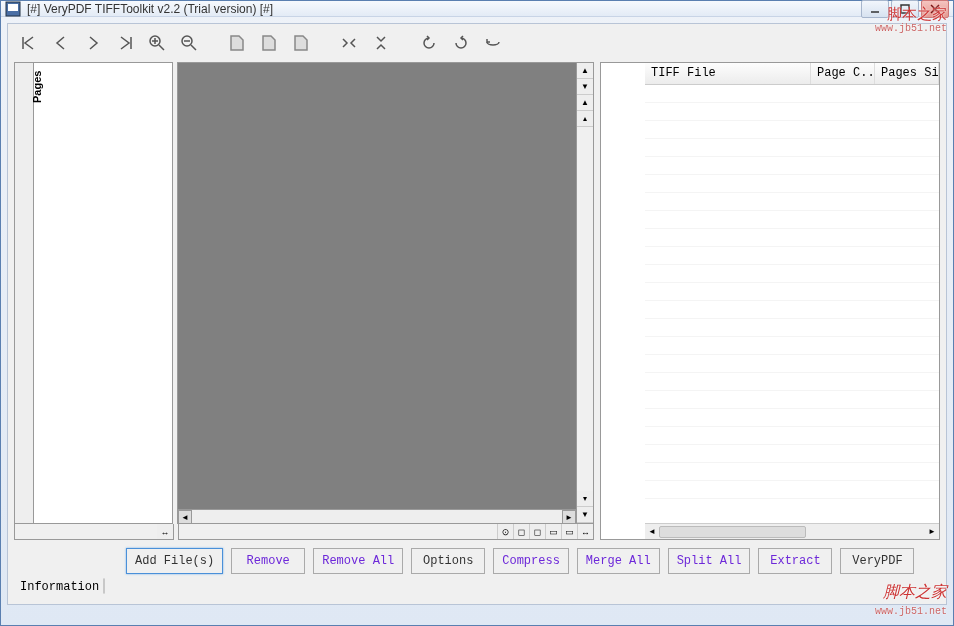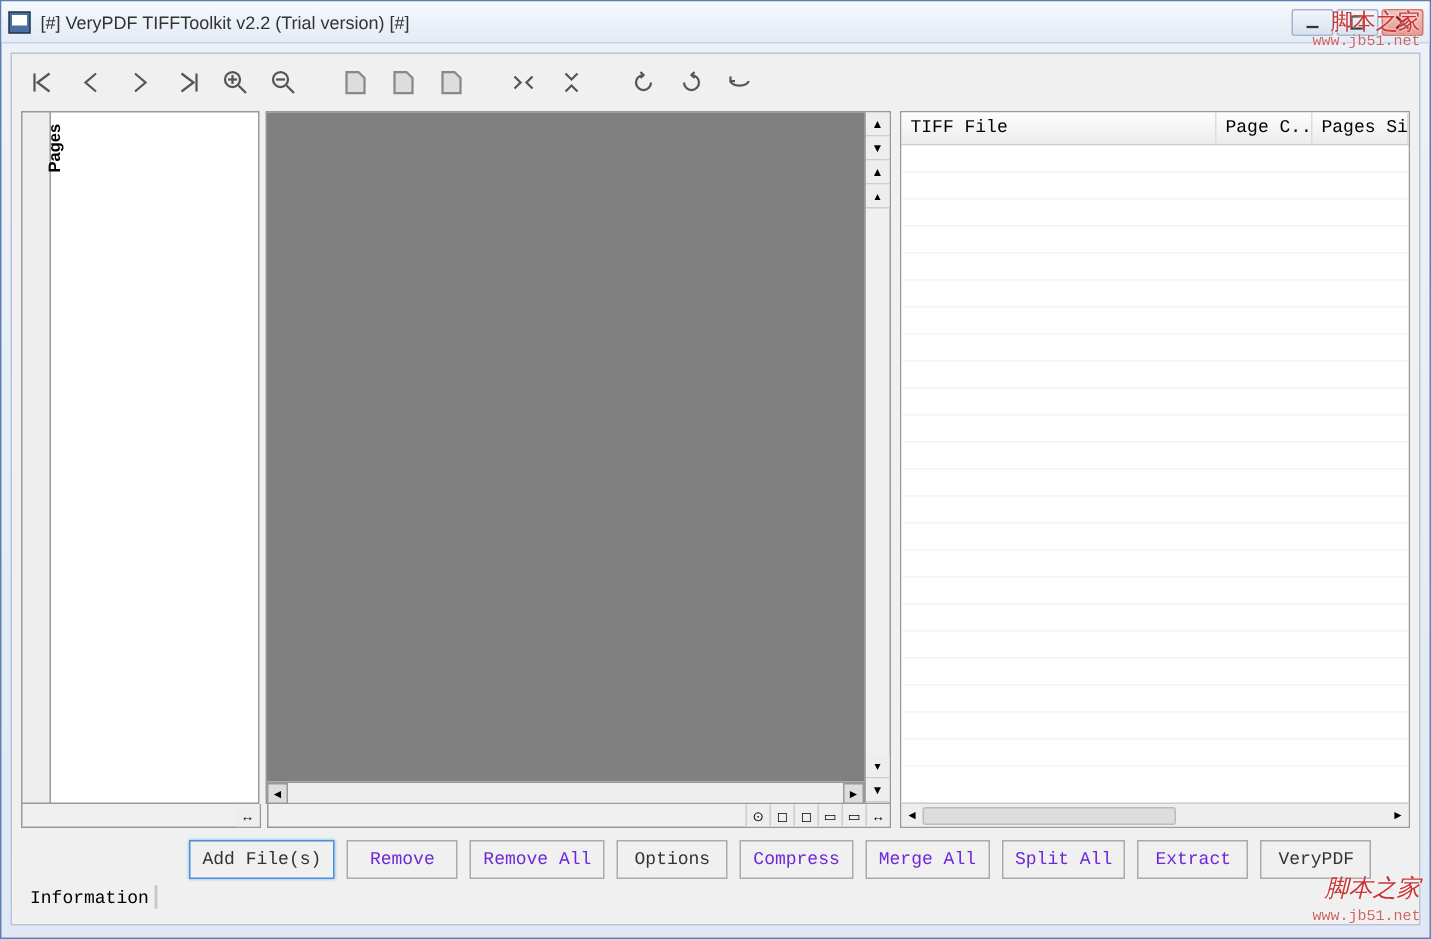--- a/index.html
+++ b/index.html
@@ -1,18 +1,18 @@
 <!DOCTYPE html>
 <html><head>
 <meta charset="utf-8">
 <style>
 * { box-sizing: border-box; margin: 0; padding: 0; }
 body { font-family: "Segoe UI", Tahoma, sans-serif; font-size: 12px; background: #fff; overflow: hidden; }
 .window { width: 954px; height: 626px; border: 1px solid #5a7fb0; background: linear-gradient(to bottom, #eef2f8 0%, #dfe8f4 100%); position: relative; }
-.titlebar { height: 28px; background: linear-gradient(to bottom, #f6f9fd 0%, #e3ebf6 100%); display: flex; align-items: center; padding: 0 4px; border-bottom: 1px solid #c8d4e6; }
+.titlebar { height: 16px; background: linear-gradient(to bottom, #f6f9fd 0%, #e3ebf6 100%); display: flex; align-items: center; padding: 0 4px; border-bottom: 1px solid #c8d4e6; }
 .titlebar-icon { width: 16px; height: 16px; margin-right: 6px; }
 .titlebar-icon svg { display:block; }
 .title-text { font-size: 12px; color: #333; flex: 1; }
 .window-controls { display: flex; gap: 2px; }
 .win-btn { width: 28px; height: 18px; background: linear-gradient(to bottom,#f2f6fc,#d7e2f0); border:1px solid #a6b5cc; border-radius:2px; display:flex;align-items:center;justify-content:center; }
 .win-btn.close { background: linear-gradient(to bottom,#f5c4c0,#e49890); border-color:#c77; }
 .win-btn svg { width:10px; height:10px; }
 
 .client { margin: 6px; border: 1px solid #b8c4d6; background: #f0f0f0; padding: 6px; height: calc(100% - 42px); display:flex; flex-direction:column; }
 
@@ -36,21 +36,21 @@
 .vstrip { width:16px; display:flex; flex-direction:column; }
 .vbtn { height:16px; border-bottom:1px solid #ccc; background:#eee; display:flex;align-items:center;justify-content:center; font-size:8px; }
 .vsp { flex:1; }
 
 .mini-tools { height:16px; display:flex; border:1px solid #999; border-top:none; margin-left:4px; }
 .mini-tools .mt { width:16px; border-left:1px solid #ccc; display:flex;align-items:center;justify-content:center; font-size:9px; background:#eee; }
 .mini-tools .sp { flex:1; }
 .mini-left { width:160px; height:16px; display:flex; border:1px solid #999; border-top:none; }
 .bottom-strip { display:flex; }
 
-.right-col { flex:1; display:flex; flex-direction:column; border:1px solid #999; background:#fff; }
+.right-col { flex:1; display:flex; flex-direction:column; border:1px solid #999; background:#fff;padding-left:44px; }
 .list-header { display:flex; background: linear-gradient(to bottom,#fdfdfd,#ececec); border-bottom:1px solid #ccc; height:22px; font-family:"Courier New",monospace; font-size:12px; }
 .list-header .col { padding:3px 6px; border-right:1px solid #ddd; overflow:hidden; white-space:nowrap; }
 .col-file { flex:1; }
 .col-pc { width:64px; }
 .col-sz { width:64px; }
 .list-body { flex:1; background:#fff; overflow:auto; }
 .list-row { height:18px; border-bottom:1px solid #f4f4f4; }
 .right-hscroll { height:16px; background:#eee; border-top:1px solid #ccc; position:relative; display:flex; align-items:center; }
 .right-hscroll .thumb { position:absolute; left:14px; width:50%; height:12px; background:#ddd; border:1px solid #bbb; border-radius:2px; }
 .right-hscroll .ar { width:14px; height:14px; font-size:8px; display:flex;align-items:center;justify-content:center; }

